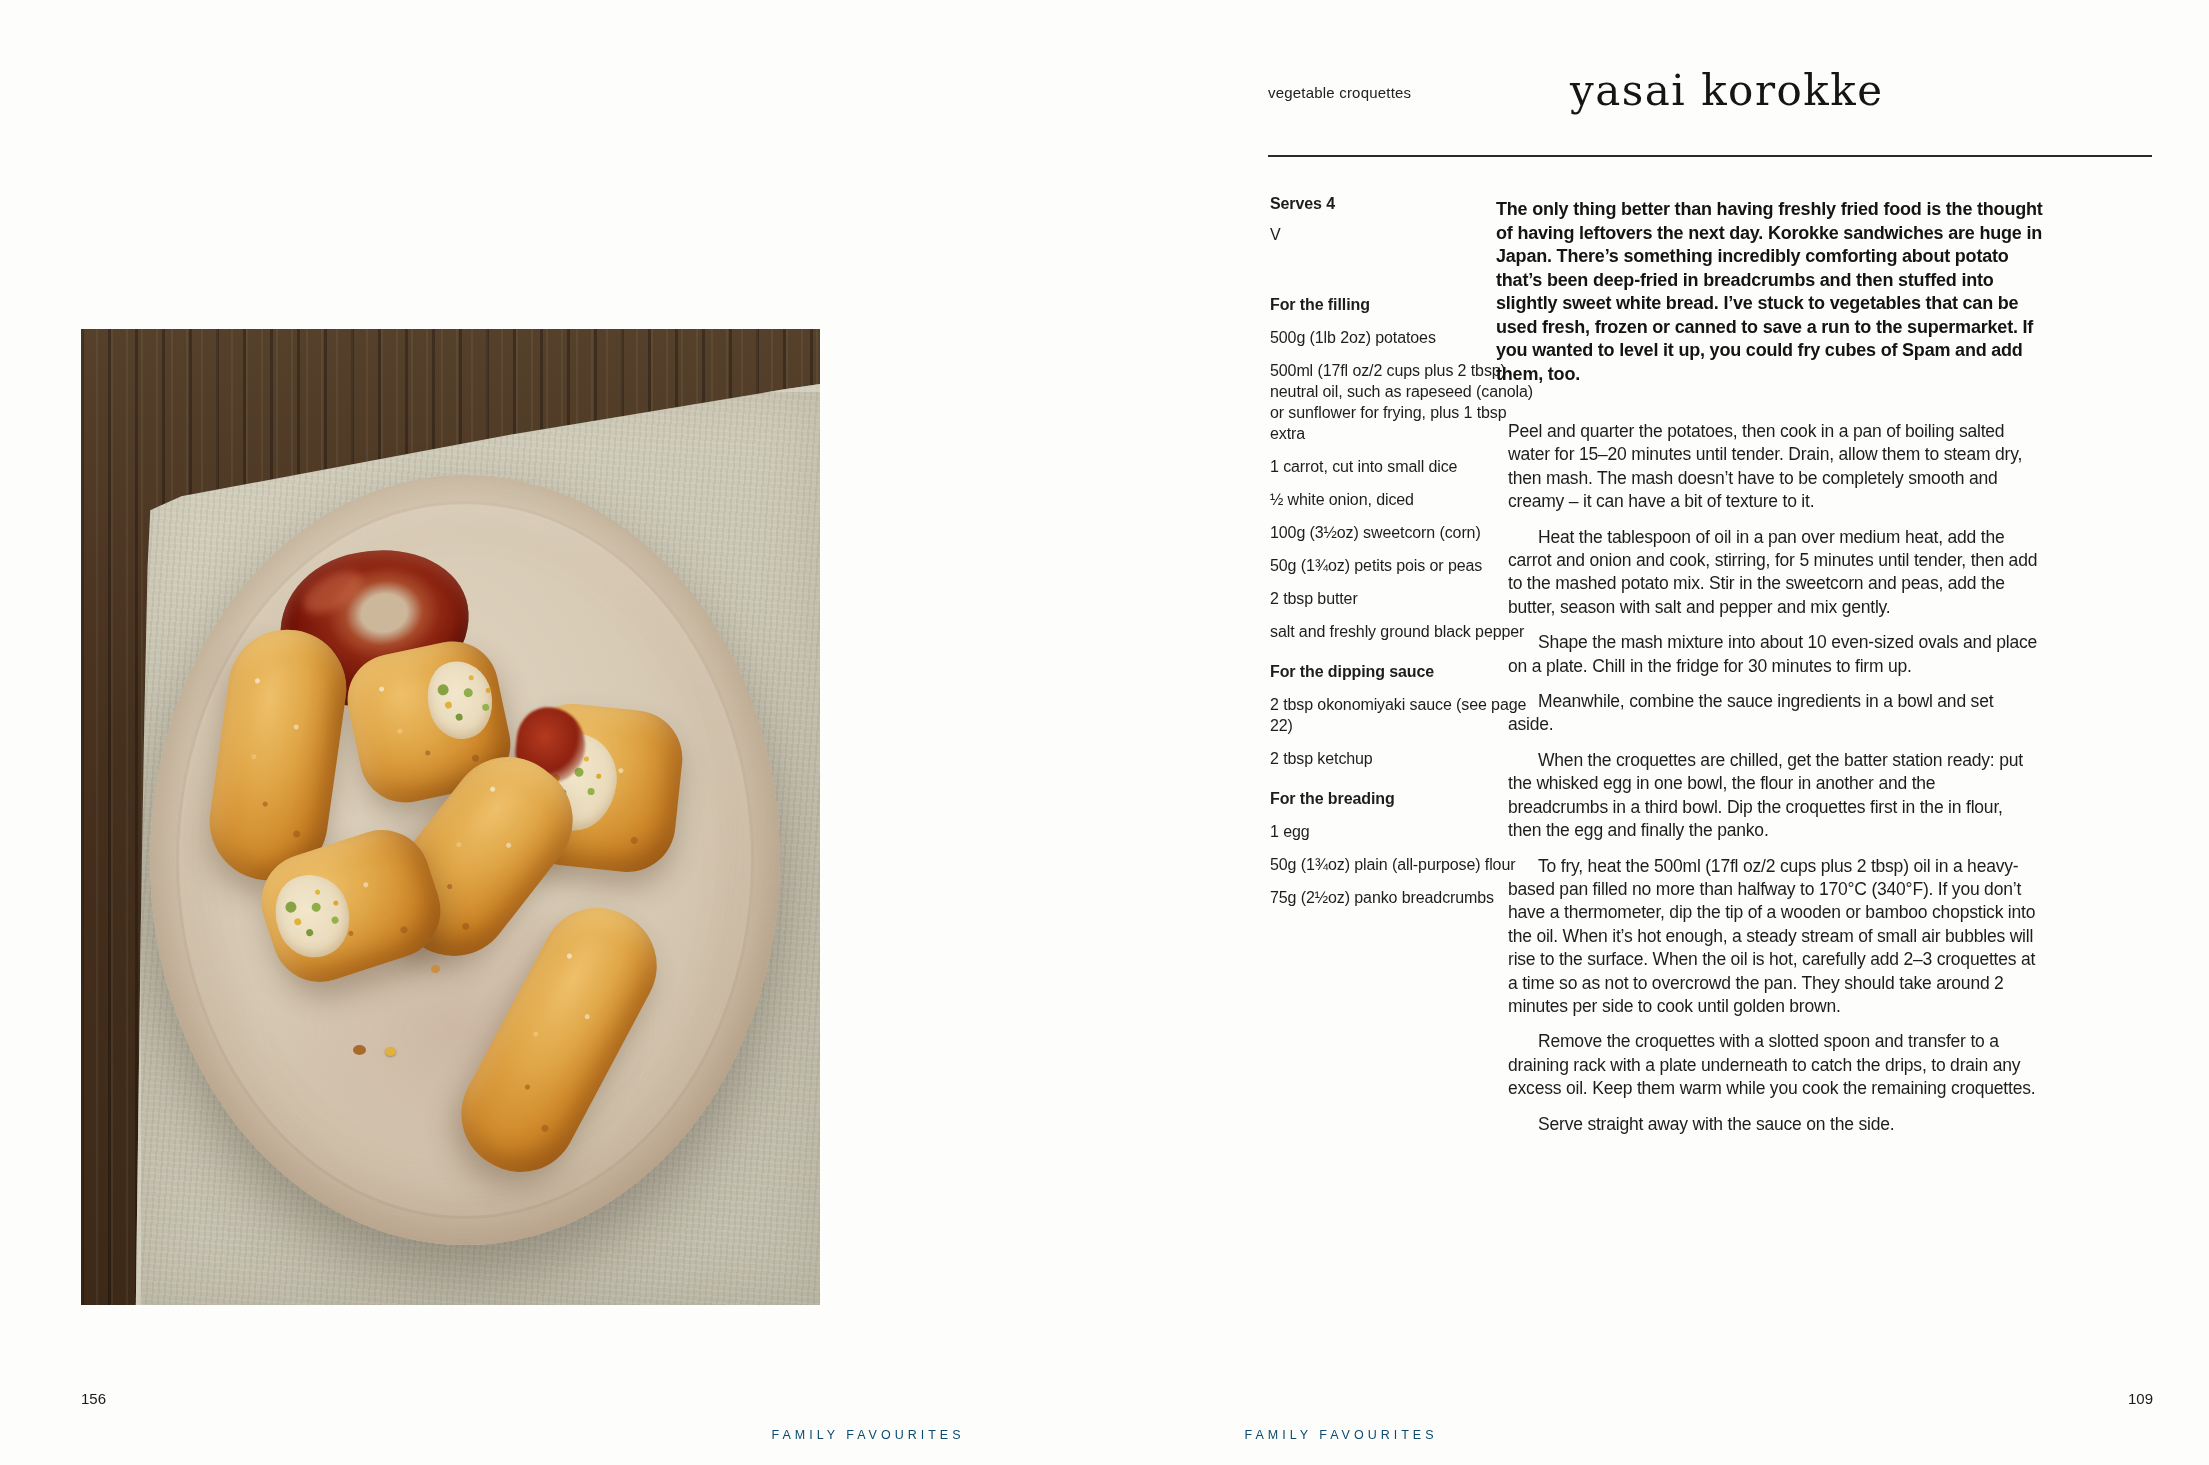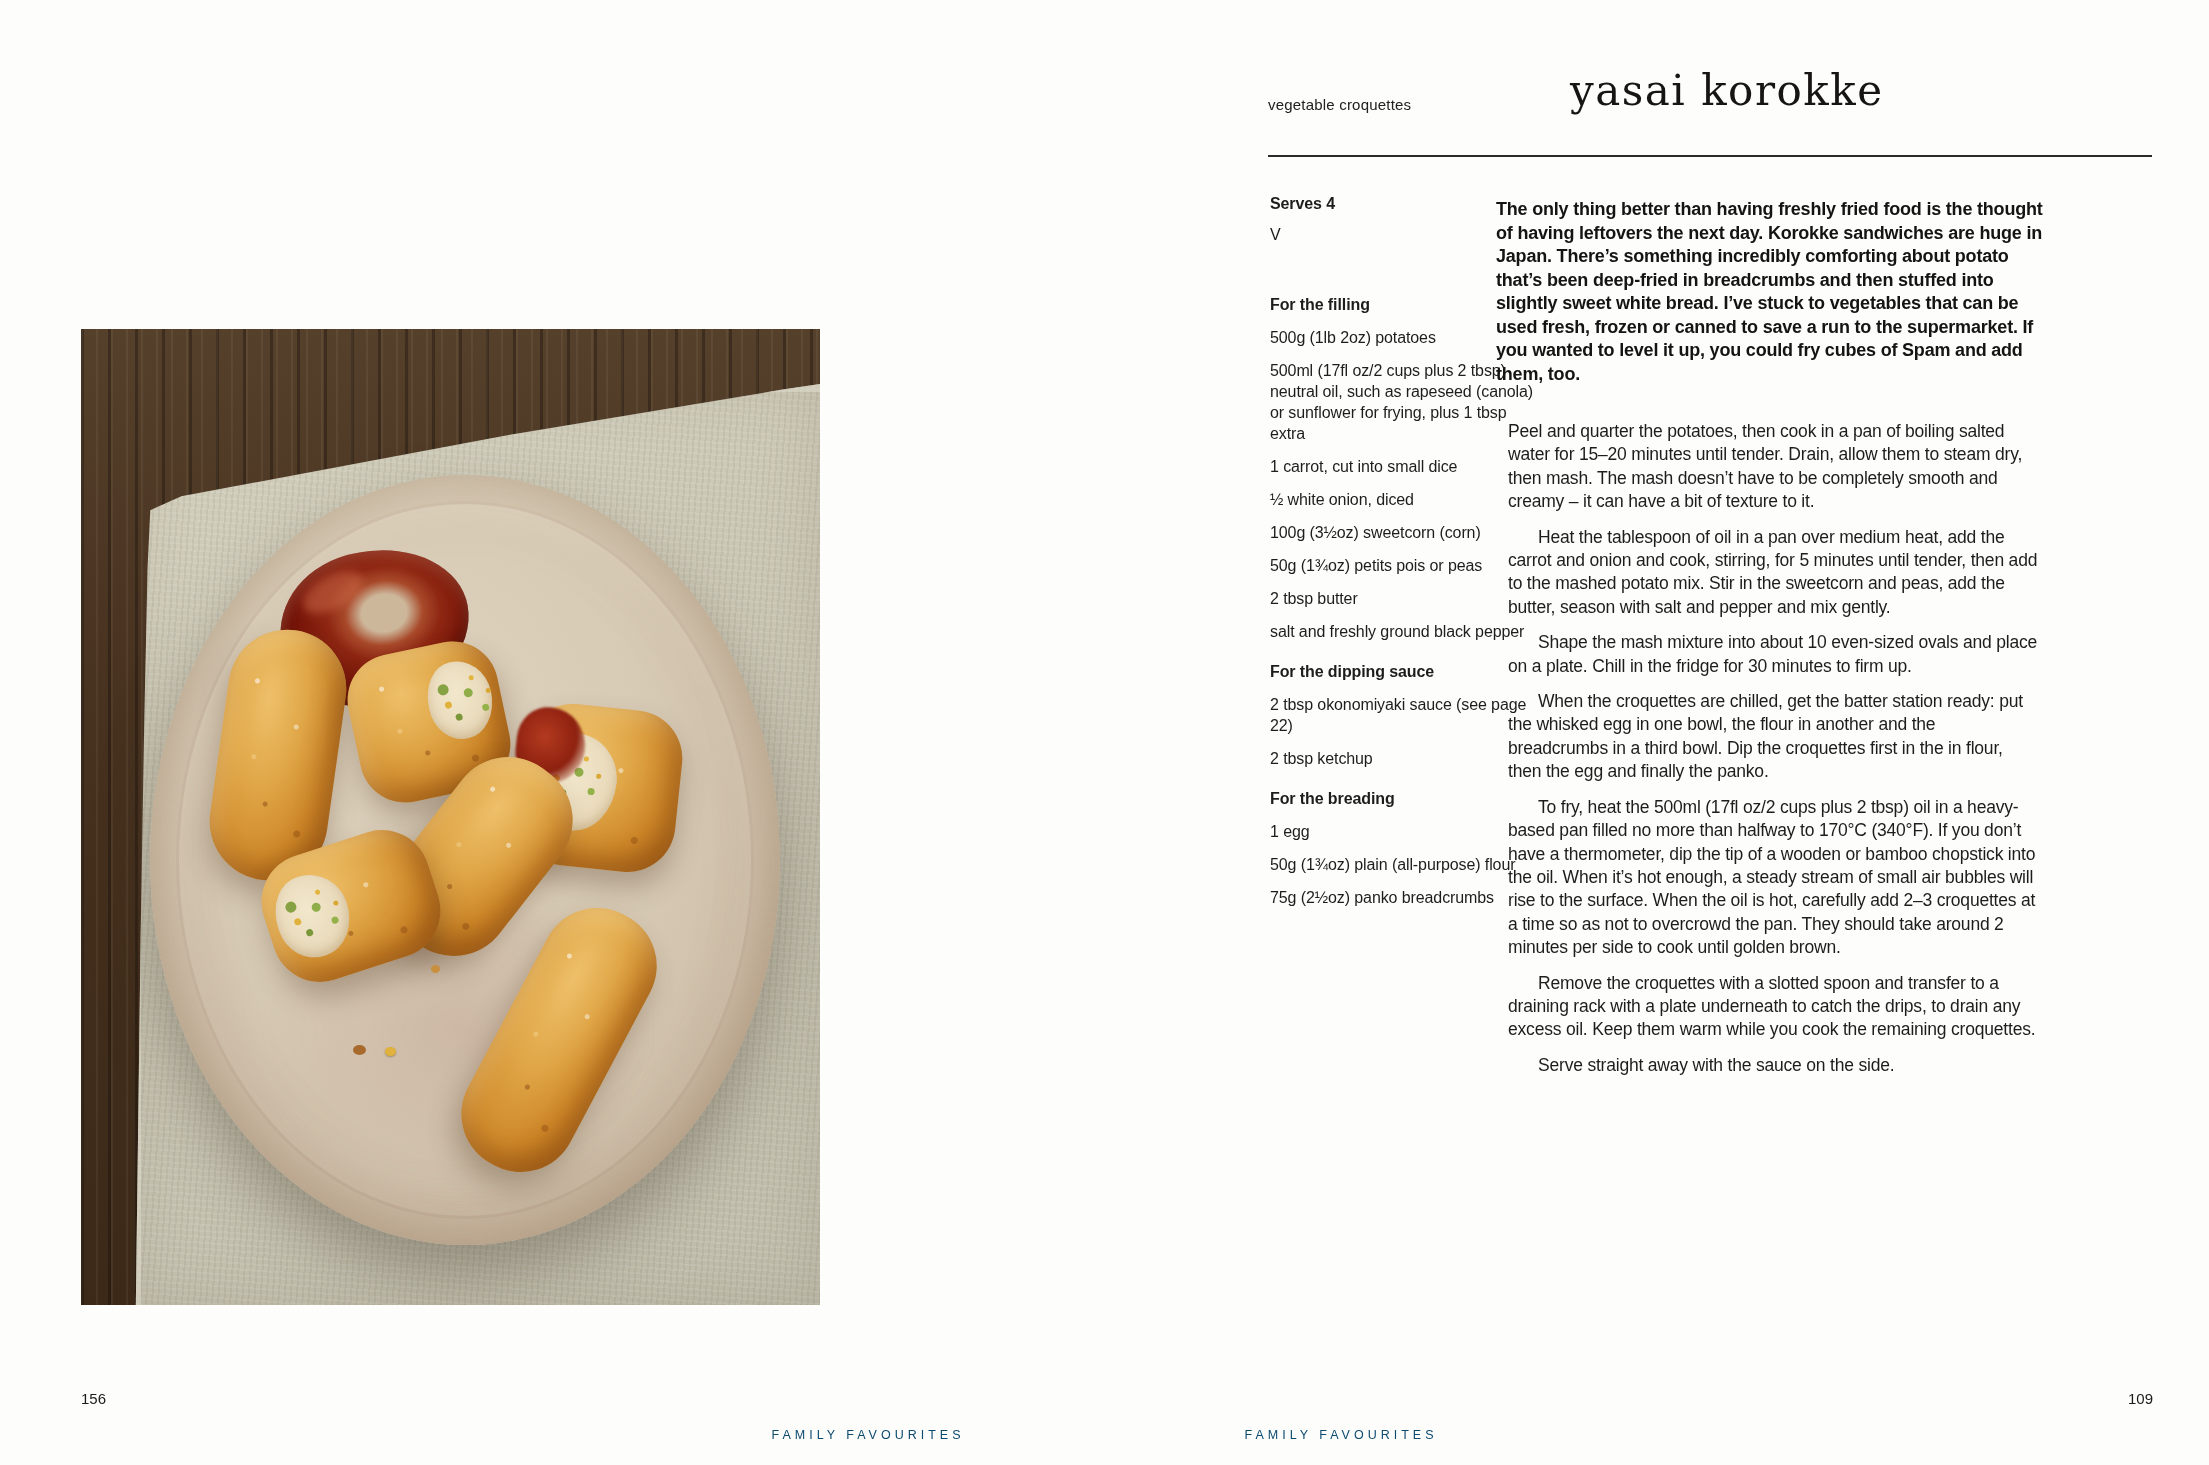--- a/index.html
+++ b/index.html
@@ -88,21 +88,21 @@
     position:absolute;left:-6%;top:4%;width:44%;height:46%;border-radius:50% 60% 55% 45%;
     background:radial-gradient(ellipse at 40% 40%, #b33a1f 0%, #8e2110 55%, rgba(142,33,16,0) 85%);
     filter:blur(1px);
   }
   .crumb{position:absolute;border-radius:50%;}
   .crumb-corn{left:304px;top:718px;width:11px;height:9px;background:#e0b13c;box-shadow:0 1px 2px rgba(90,60,10,.4);}
   .crumb-brown{left:272px;top:716px;width:13px;height:10px;background:#a96a2e;}
   .crumb-gold{left:350px;top:636px;width:9px;height:8px;background:#c98f3f;}
 
   
-  .category-label{position:absolute;left:1268px;top:96px;font-size:15px;letter-spacing:.2px;color:#22211f;}
+  .category-label{position:absolute;left:1268px;top:84px;font-size:15px;letter-spacing:.2px;color:#22211f;}
   .recipe-title{
     position:absolute;left:1570px;top:66px;font-family:"DejaVu Serif",serif;font-weight:400;
     font-size:42px;letter-spacing:1.5px;color:#161514;
   }
   .title-rule{position:absolute;left:1268px;top:155px;width:884px;height:2px;background:#2a2a28;}
   .sidebar{position:absolute;left:1270px;top:193px;width:265px;font-size:16px;line-height:21px;letter-spacing:-.1px;}
   .sidebar .serves{font-weight:bold;margin:0 0 10px 0;}
   .sidebar .diet{margin:0 0 49px 0;}
   .sidebar h3{font-size:16px;font-weight:bold;margin:0 0 12px 0;}
   .sidebar h3.section-gap{margin-top:19px;}
@@ -179,20 +179,21 @@
   </div>
 
   <div class="main-col intro">
     <p>The only thing better than having freshly fried food is the thought of having leftovers the next day. Korokke sandwiches are huge in Japan. There’s something incredibly comforting about potato that’s been deep-fried in breadcrumbs and then stuffed into slightly sweet white bread. I’ve stuck to vegetables that can be used fresh, frozen or canned to save a run to the supermarket. If you wanted to level it up, you could fry cubes of Spam and add them, too.</p>
   </div>
 
   <div class="main-col method">
     <p>Peel and quarter the potatoes, then cook in a pan of boiling salted water for 15–20 minutes until tender. Drain, allow them to steam dry, then mash. The mash doesn’t have to be completely smooth and creamy – it can have a bit of texture to it.</p>
     <p>Heat the tablespoon of oil in a pan over medium heat, add the carrot and onion and cook, stirring, for 5 minutes until tender, then add to the mashed potato mix. Stir in the sweetcorn and peas, add the butter, season with salt and pepper and mix gently.</p>
     <p>Shape the mash mixture into about 10 even-sized ovals and place on a plate. Chill in the fridge for 30 minutes to firm up.</p>
+    <p>Meanwhile, combine the sauce ingredients in a bowl and set aside.</p>
     <p>When the croquettes are chilled, get the batter station ready: put the whisked egg in one bowl, the flour in another and the breadcrumbs in a third bowl. Dip the croquettes first in the in flour, then the egg and finally the panko.</p>
     <p>To fry, heat the 500ml (17fl oz/2 cups plus 2 tbsp) oil in a heavy-based pan filled no more than halfway to 170°C (340°F). If you don’t have a thermometer, dip the tip of a wooden or bamboo chopstick into the oil. When it’s hot enough, a steady stream of small air bubbles will rise to the surface. When the oil is hot, carefully add 2–3 croquettes at a time so as not to overcrowd the pan. They should take around 2 minutes per side to cook until golden brown.</p>
     <p>Remove the croquettes with a slotted spoon and transfer to a draining rack with a plate underneath to catch the drips, to drain any excess oil. Keep them warm while you cook the remaining croquettes.</p>
     <p>Serve straight away with the sauce on the side.</p>
   </div>
 
   <div class="runner runner-right">FAMILY FAVOURITES</div>
   <div class="folio folio-right">109</div>
 
 </div>

